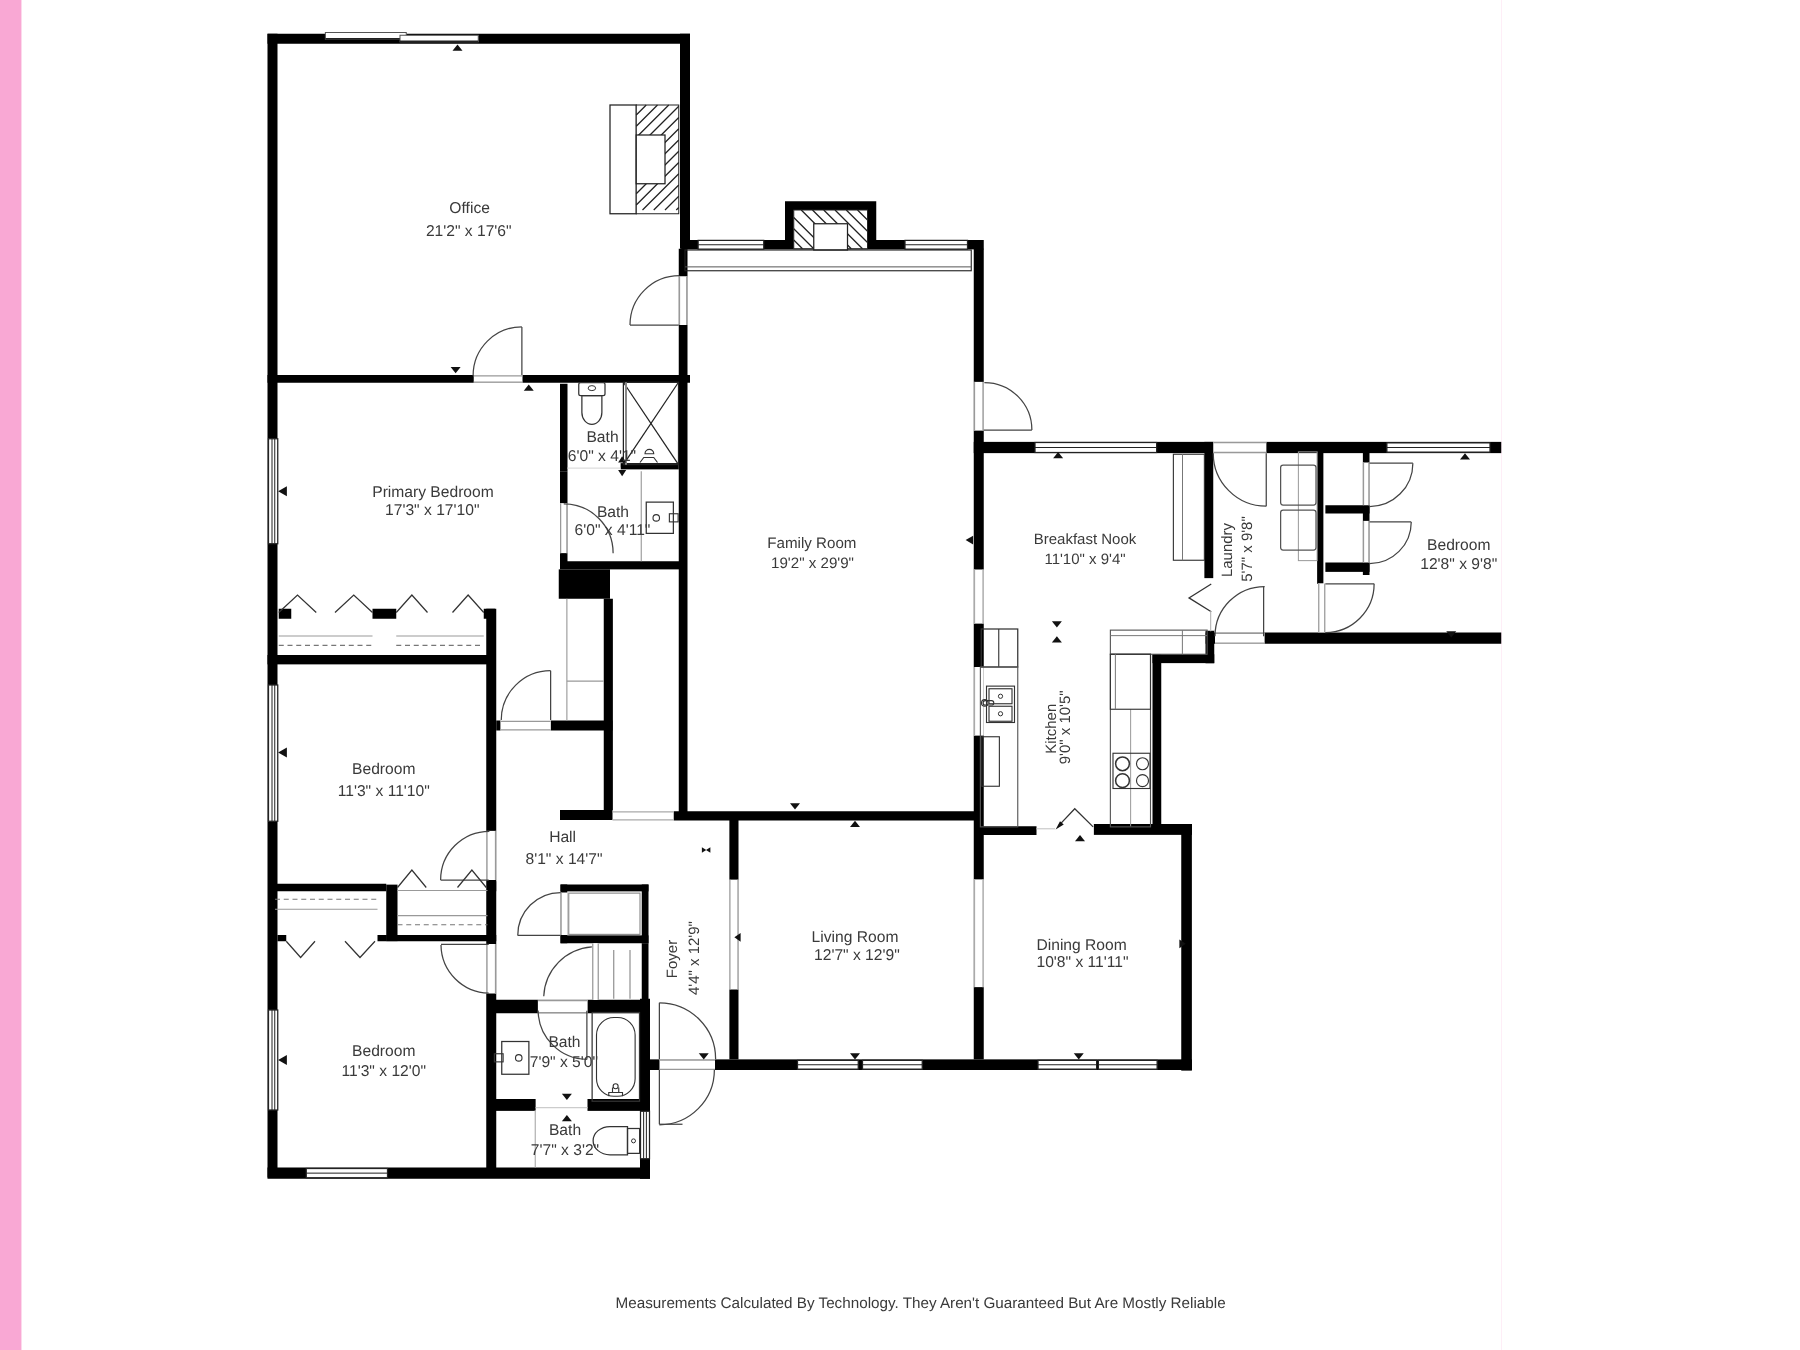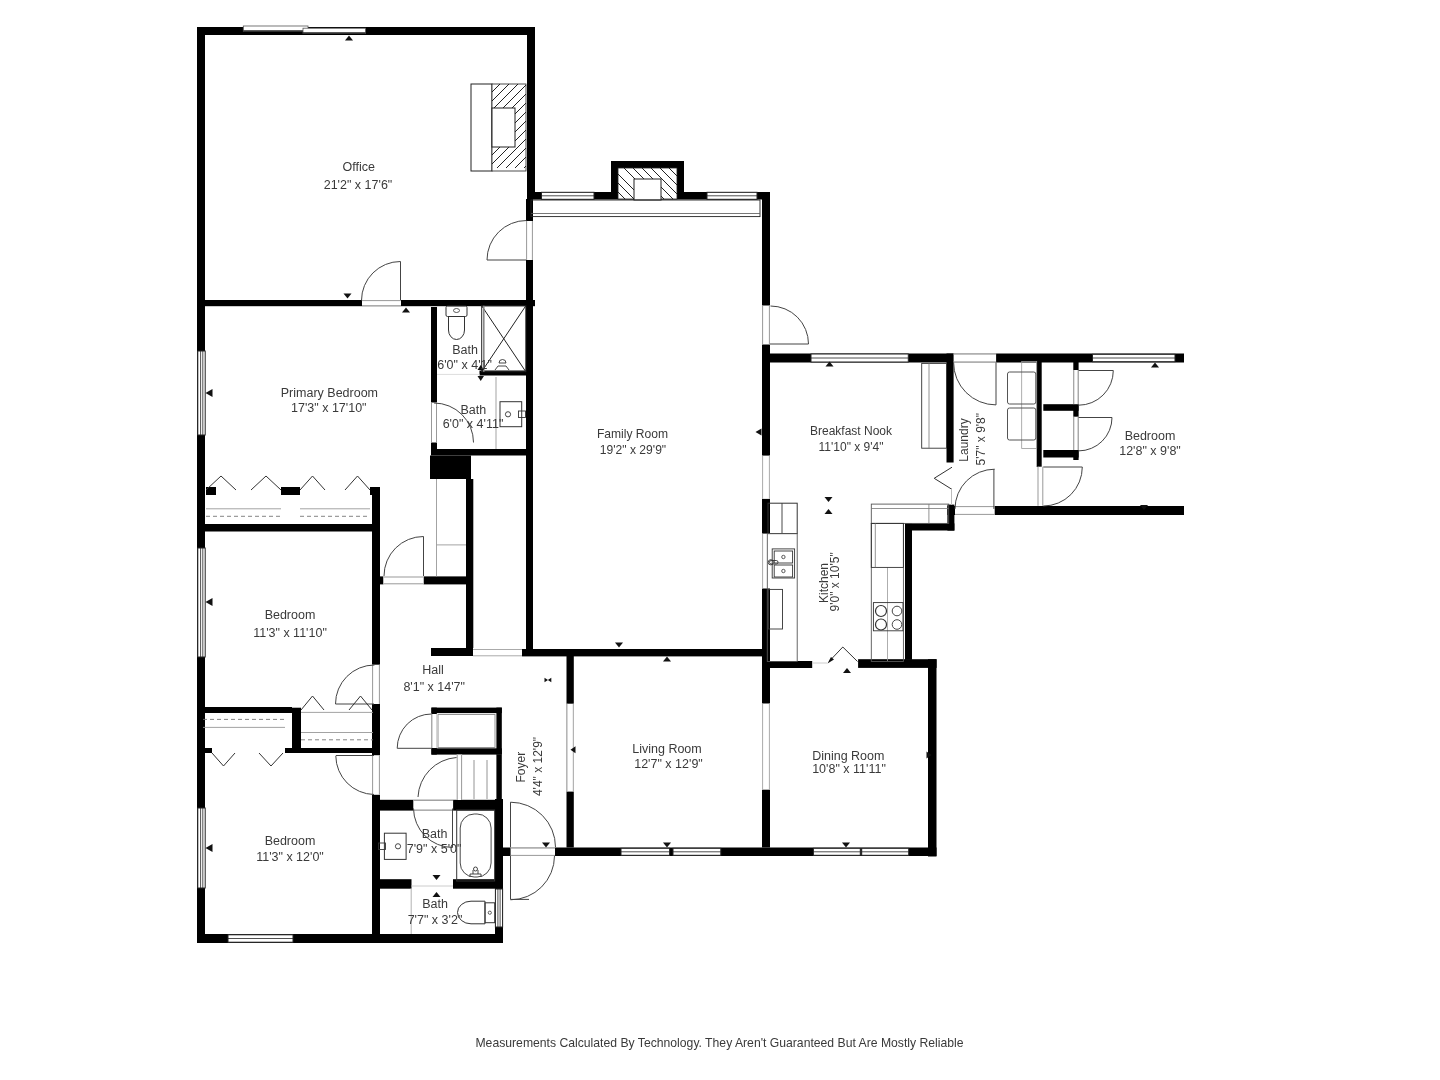--- a/index.html
+++ b/index.html
@@ -1,16 +1,16 @@
 <!DOCTYPE html>
 <html><head>
 <meta charset="utf-8">
 <style>
   html,body{margin:0;padding:0;background:#fff;}
-  .wrap{width:1184px;height:1080px;position:relative;background:#fde047;overflow:hidden;}
+  .wrap{width:1184px;height:1080px;position:relative;background:#f9a8d4;overflow:hidden;padding-left:17px;}
   text{font-family:"Liberation Sans",sans-serif;fill:#3a3a3a;}
 </style>
 </head>
 <body>
 <div class="wrap">
 <svg width="1440" height="1080" viewBox="0 0 1440 1080">
 <defs>
   <pattern id="hatch1" width="7" height="7" patternTransform="rotate(45)" patternUnits="userSpaceOnUse">
     <rect width="7" height="7" fill="#fff"></rect>
           <line x1="0" y1="0" x2="0" y2="7" stroke="#222" stroke-width="1.2"></line>

